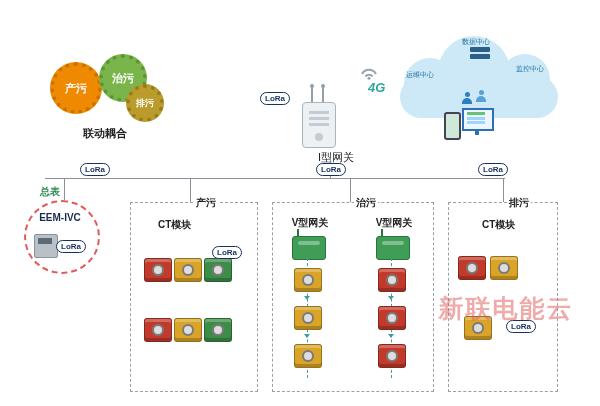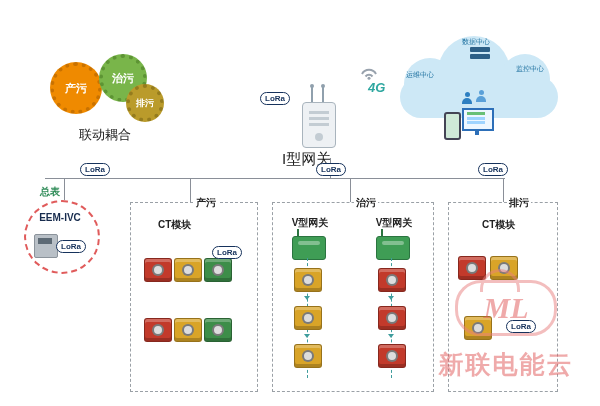--- a/index.html
+++ b/index.html
@@ -5,33 +5,33 @@
   html,body{margin:0;padding:0;background:#fff;}
   .canvas{position:relative;width:600px;height:406px;background:#fff;
     font-family:"Liberation Sans","DejaVu Sans",sans-serif;outline:1px solid #e3e3e3;overflow:hidden;}
 
   
   .gear{position:absolute;border-radius:50%;display:flex;align-items:center;justify-content:center;
     color:#fff;font-weight:700;font-size:11px;z-index:2;text-align:center;}
   .g1{background:#ef8a00;border:4px dotted #c97200;}
   .g2{background:#79b54a;border:4px dotted #5d9434;}
   .g3{background:#ba9b2b;border:4px dotted #957c1e;font-size:9px;}
-  .cap{position:absolute;font-weight:400;color:#222;font-size:13px;text-align:center;}
+  .cap{position:absolute;font-weight:700;color:#222;font-size:11px;text-align:center;}
 
   
   .ant{position:absolute;width:2px;height:16px;background:#90a0ad;}
   .ant::before{content:'';position:absolute;left:-1px;top:-3px;width:4px;height:4px;border-radius:50%;background:#90a0ad;}
   .router{position:absolute;width:32px;height:44px;background:#eef1f4;border:1px solid #a9b4bd;border-radius:4px;}
   .router::before{content:'';position:absolute;left:6px;top:8px;width:20px;height:3px;background:#c3ccd3;
     box-shadow:0 6px 0 #c3ccd3,0 12px 0 #c3ccd3;}
   .router::after{content:'';position:absolute;left:12px;bottom:6px;width:8px;height:8px;border-radius:50%;background:#c3ccd3;}
 
   .lora{position:absolute;font-size:8px;font-weight:700;color:#16325c;background:#fff;border:1px solid #16325c;
     border-radius:8px;padding:0 4px;line-height:11px;z-index:4;white-space:nowrap;}
-  .lbl{position:absolute;font-size:15px;color:#222;text-align:left;}
+  .lbl{position:absolute;font-size:11px;color:#222;text-align:right;}
   .small-lbl{position:absolute;font-size:10px;font-weight:700;color:#222;background:#fff;padding:0 2px;z-index:2;white-space:nowrap;}
 
   .g4{position:absolute;font-weight:800;font-size:13px;color:#2fa7a0;font-style:italic;z-index:2;}
 
   
   .cloud{position:absolute;left:398px;top:34px;width:164px;height:86px;}
   .cc{position:absolute;background:#cde8f6;border-radius:50%;}
   .cbase{position:absolute;background:#cde8f6;border-radius:22px;}
   .cloud-label{position:absolute;width:100%;text-align:center;top:32px;color:#1b7fae;font-weight:700;font-size:12px;z-index:2;}
   .cloud-sub{position:absolute;font-size:7px;color:#1b6f9e;z-index:2;white-space:nowrap;}
@@ -181,19 +181,16 @@
 
   <div class="zone" style="left:448px;top:202px;width:108px;height:188px;"></div>
   <div class="small-lbl" style="left:507px;top:196px;">排污</div>
   <div class="small-lbl" style="left:480px;top:218px;">CT模块</div>
   <div class="ct red" style="left:458px;top:256px;"></div>
   <div class="ct yellow" style="left:490px;top:256px;"></div>
   <div class="ct yellow" style="left:464px;top:316px;"></div>
   <span class="lora" style="left:506px;top:320px;">LoRa</span>
 
   <div class="wm">
-    <div class="wm-cloud">
-      <span class="wm-ml">ML</span>
-    </div>
     <div class="wm-text">新联电能云</div>
   </div>
 
 </div>
 
 </body></html>

